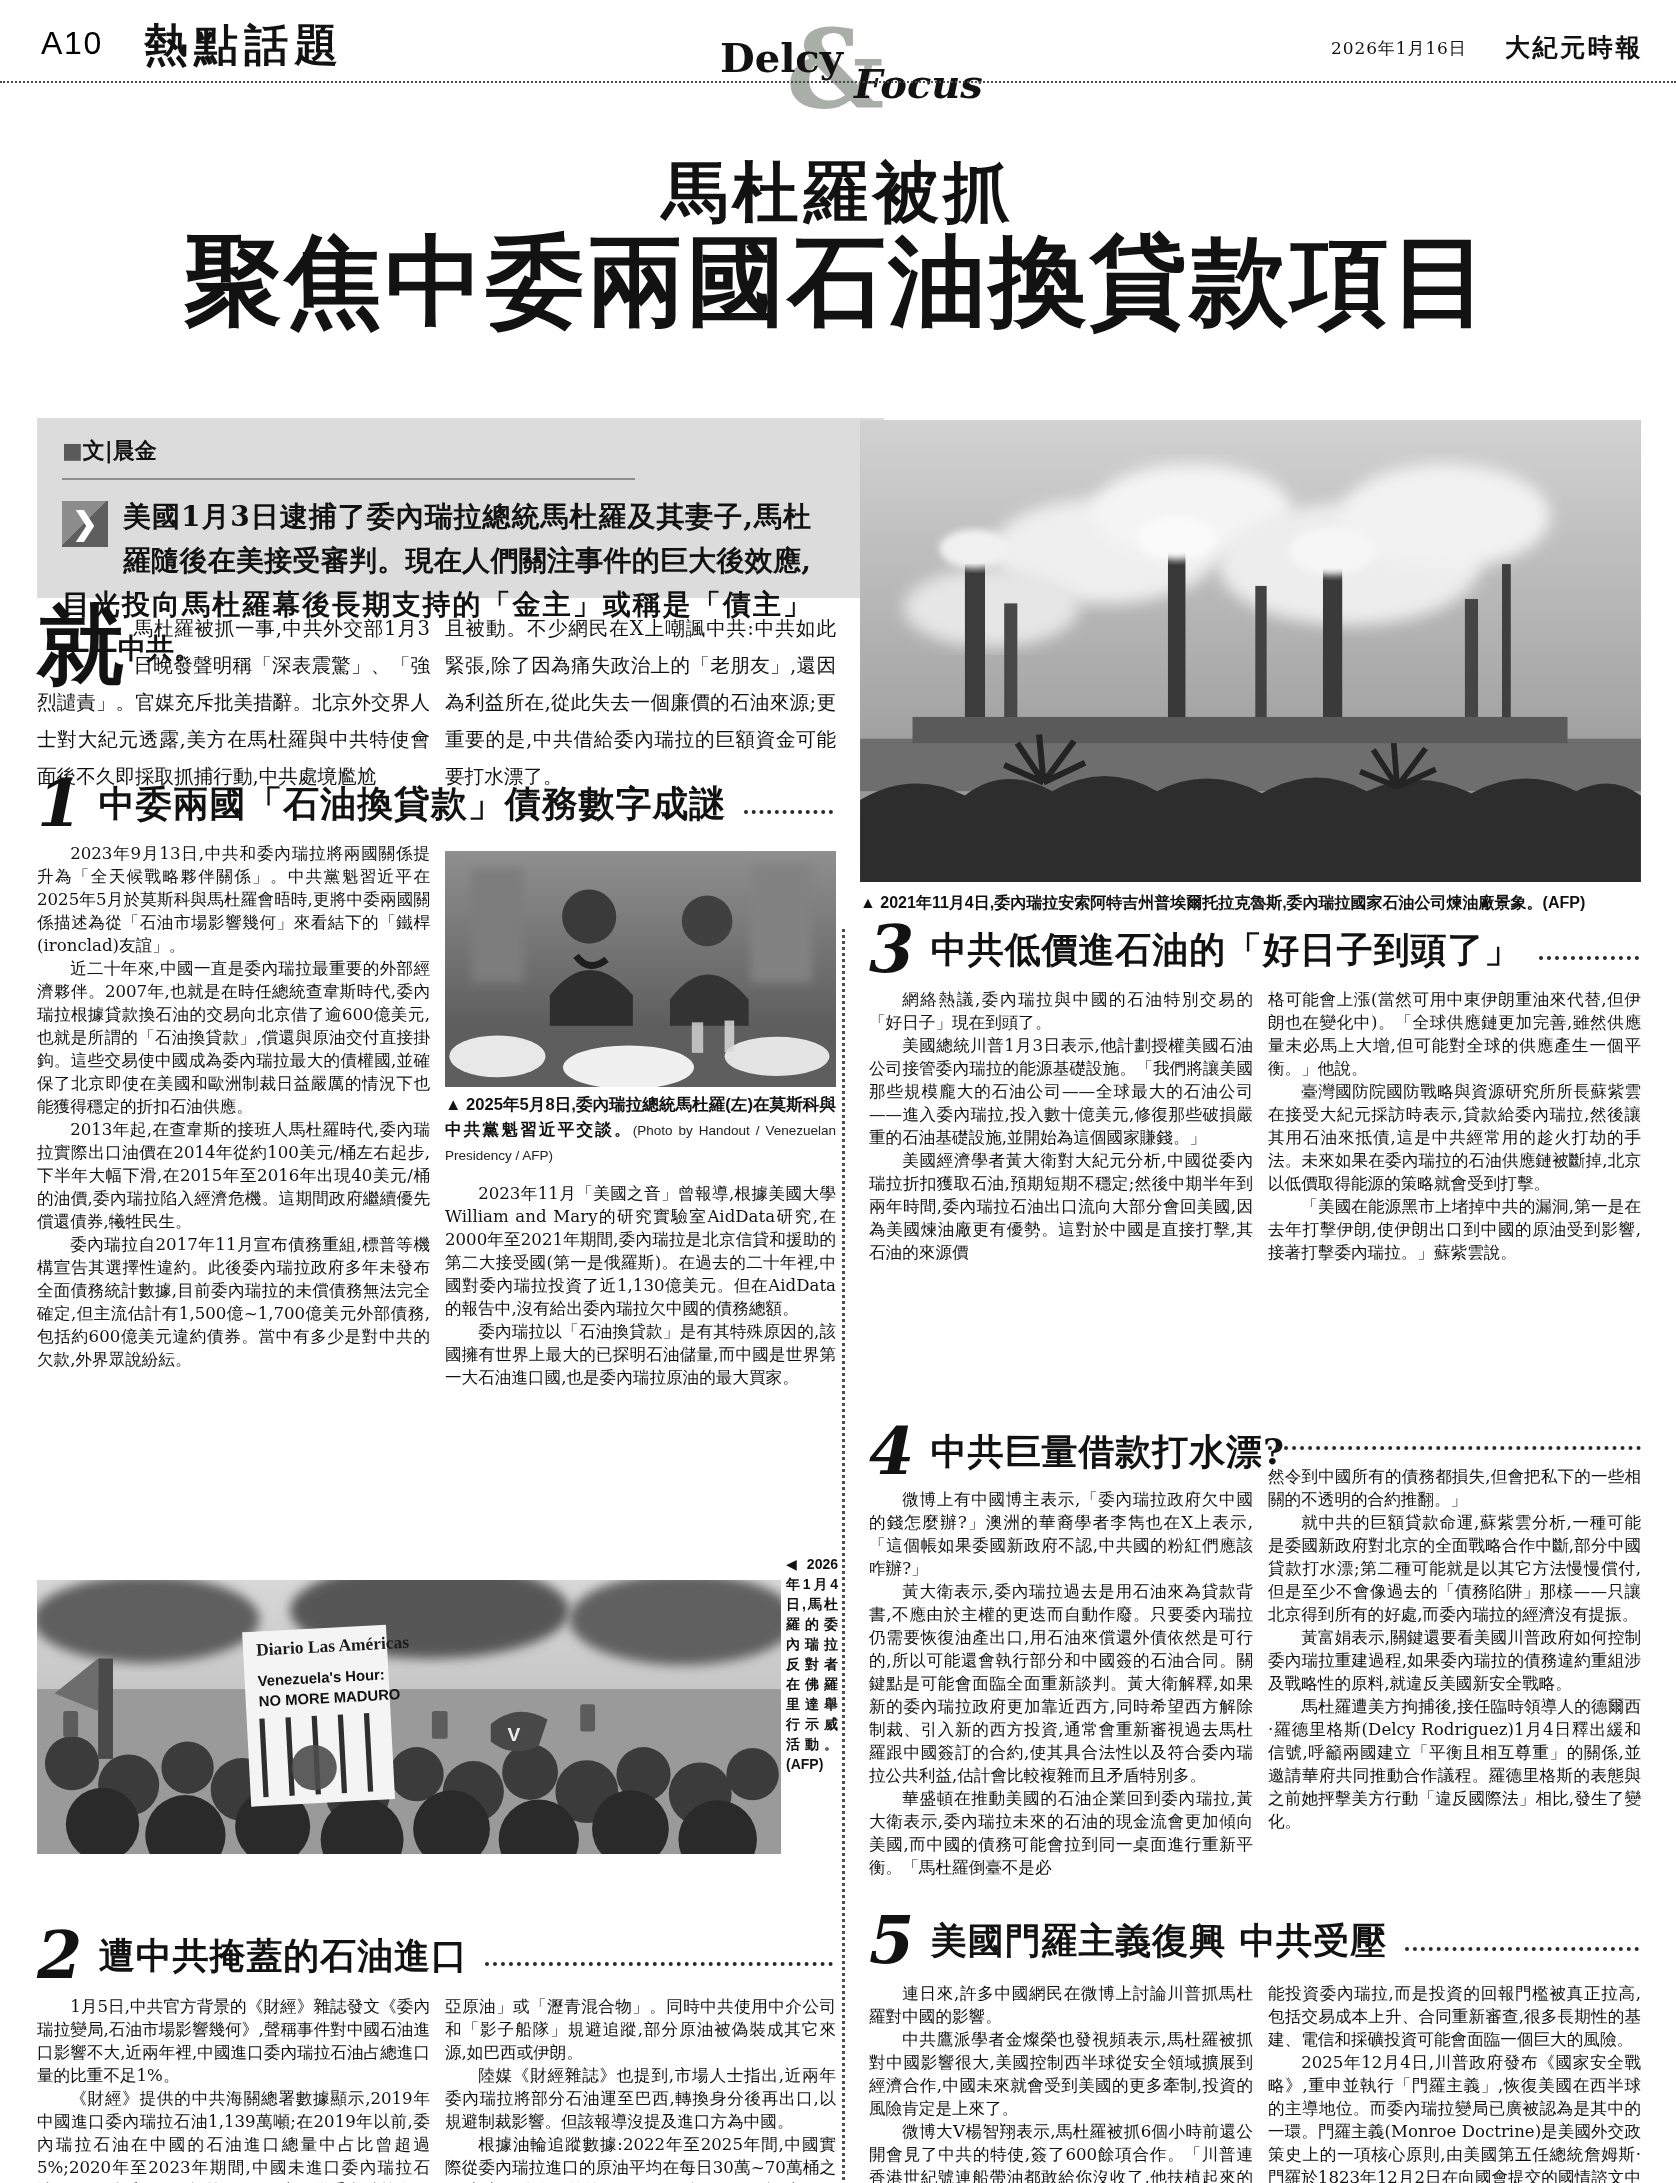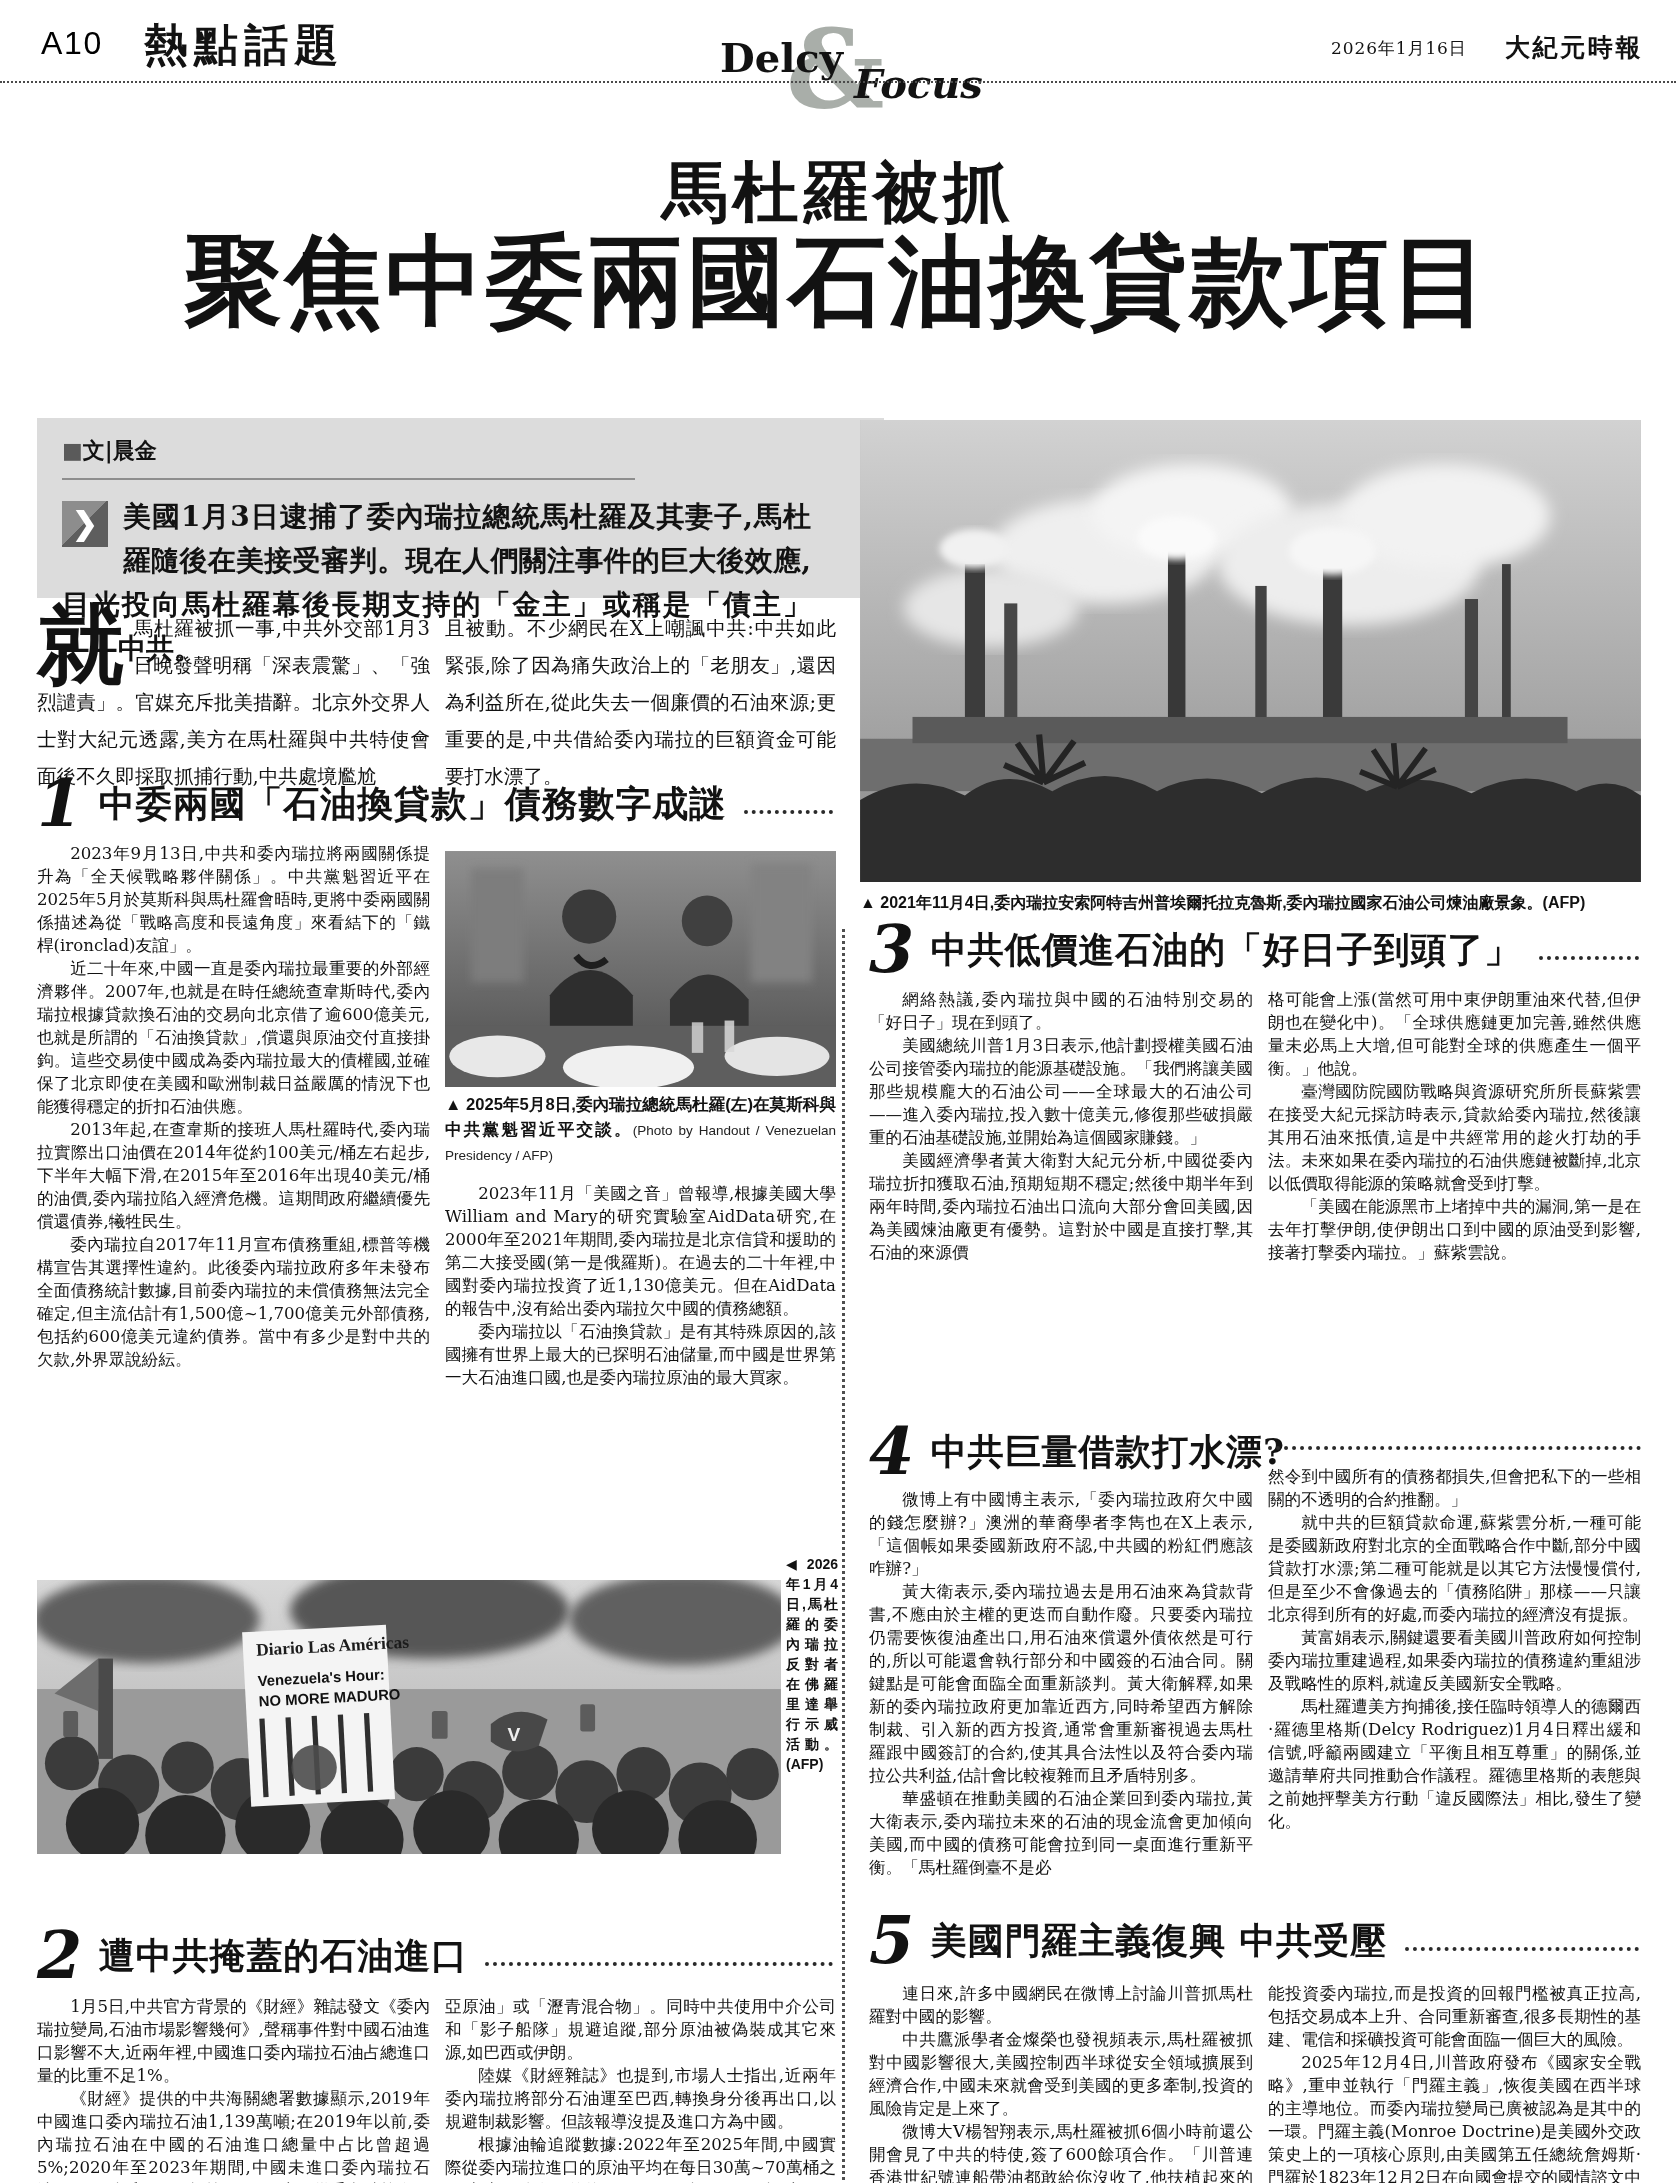--- a/index.html
+++ b/index.html
@@ -138,21 +138,21 @@
   <span class="dropcap">就</span><span>馬杜羅被抓一事,中共外交部1月3日晚發聲明稱「深表震驚」、「強烈譴責」。官媒充斥批美措辭。北京外交界人士對大紀元透露,美方在馬杜羅與中共特使會面後不久即採取抓捕行動,中共處境尷尬</span>
 </div>
 <div class="abs open-col open-col2">且被動。不少網民在X上嘲諷中共:中共如此緊張,除了因為痛失政治上的「老朋友」,還因為利益所在,從此失去一個廉價的石油來源;更重要的是,中共借給委內瑞拉的巨額資金可能要打水漂了。</div>
 
 <div class="abs sec-head h-s1">
   <span class="sec-num">1</span>
   <span class="sec-title">中委兩國「石油換貸款」債務數字成謎</span>
   <span class="leader"></span>
 </div>
 <div class="abs textcol s1c1">
-    <p>2023年9月13日,中共和委內瑞拉將兩國關係提升為「全天候戰略夥伴關係」。中共黨魁習近平在2025年5月於莫斯科與馬杜羅會晤時,更將中委兩國關係描述為從「戰略高度和長遠角度」來看結下的「鐵桿(ironclad)友誼」。</p>
+    <p>2023年9月13日,中共和委內瑞拉將兩國關係提升為「全天候戰略夥伴關係」。中共黨魁習近平在2025年5月於莫斯科與馬杜羅會晤時,更將中委兩國關係描述為從「石油市場影響幾何」來看結下的「鐵桿(ironclad)友誼」。</p>
     <p>近二十年來,中國一直是委內瑞拉最重要的外部經濟夥伴。2007年,也就是在時任總統查韋斯時代,委內瑞拉根據貸款換石油的交易向北京借了逾600億美元,也就是所謂的「石油換貸款」,償還與原油交付直接掛鉤。這些交易使中國成為委內瑞拉最大的債權國,並確保了北京即使在美國和歐洲制裁日益嚴厲的情況下也能獲得穩定的折扣石油供應。</p>
     <p>2013年起,在查韋斯的接班人馬杜羅時代,委內瑞拉實際出口油價在2014年從約100美元/桶左右起步,下半年大幅下滑,在2015年至2016年出現40美元/桶的油價,委內瑞拉陷入經濟危機。這期間政府繼續優先償還債券,犧牲民生。</p>
     <p>委內瑞拉自2017年11月宣布債務重組,標普等機構宣告其選擇性違約。此後委內瑞拉政府多年未發布全面債務統計數據,目前委內瑞拉的未償債務無法完全確定,但主流估計有1,500億~1,700億美元外部債務,包括約600億美元違約債券。當中有多少是對中共的欠款,外界眾說紛紜。</p>
   </div>
 
 <div class="abs photo ph-maduro">
   <svg width="391" height="236" viewBox="0 0 895 540" xmlns="http://www.w3.org/2000/svg">
     <defs>
       <linearGradient id="din" x1="0" y1="0" x2="0" y2="1">
         <stop offset="0" stop-color="#8f8f8f"></stop>

